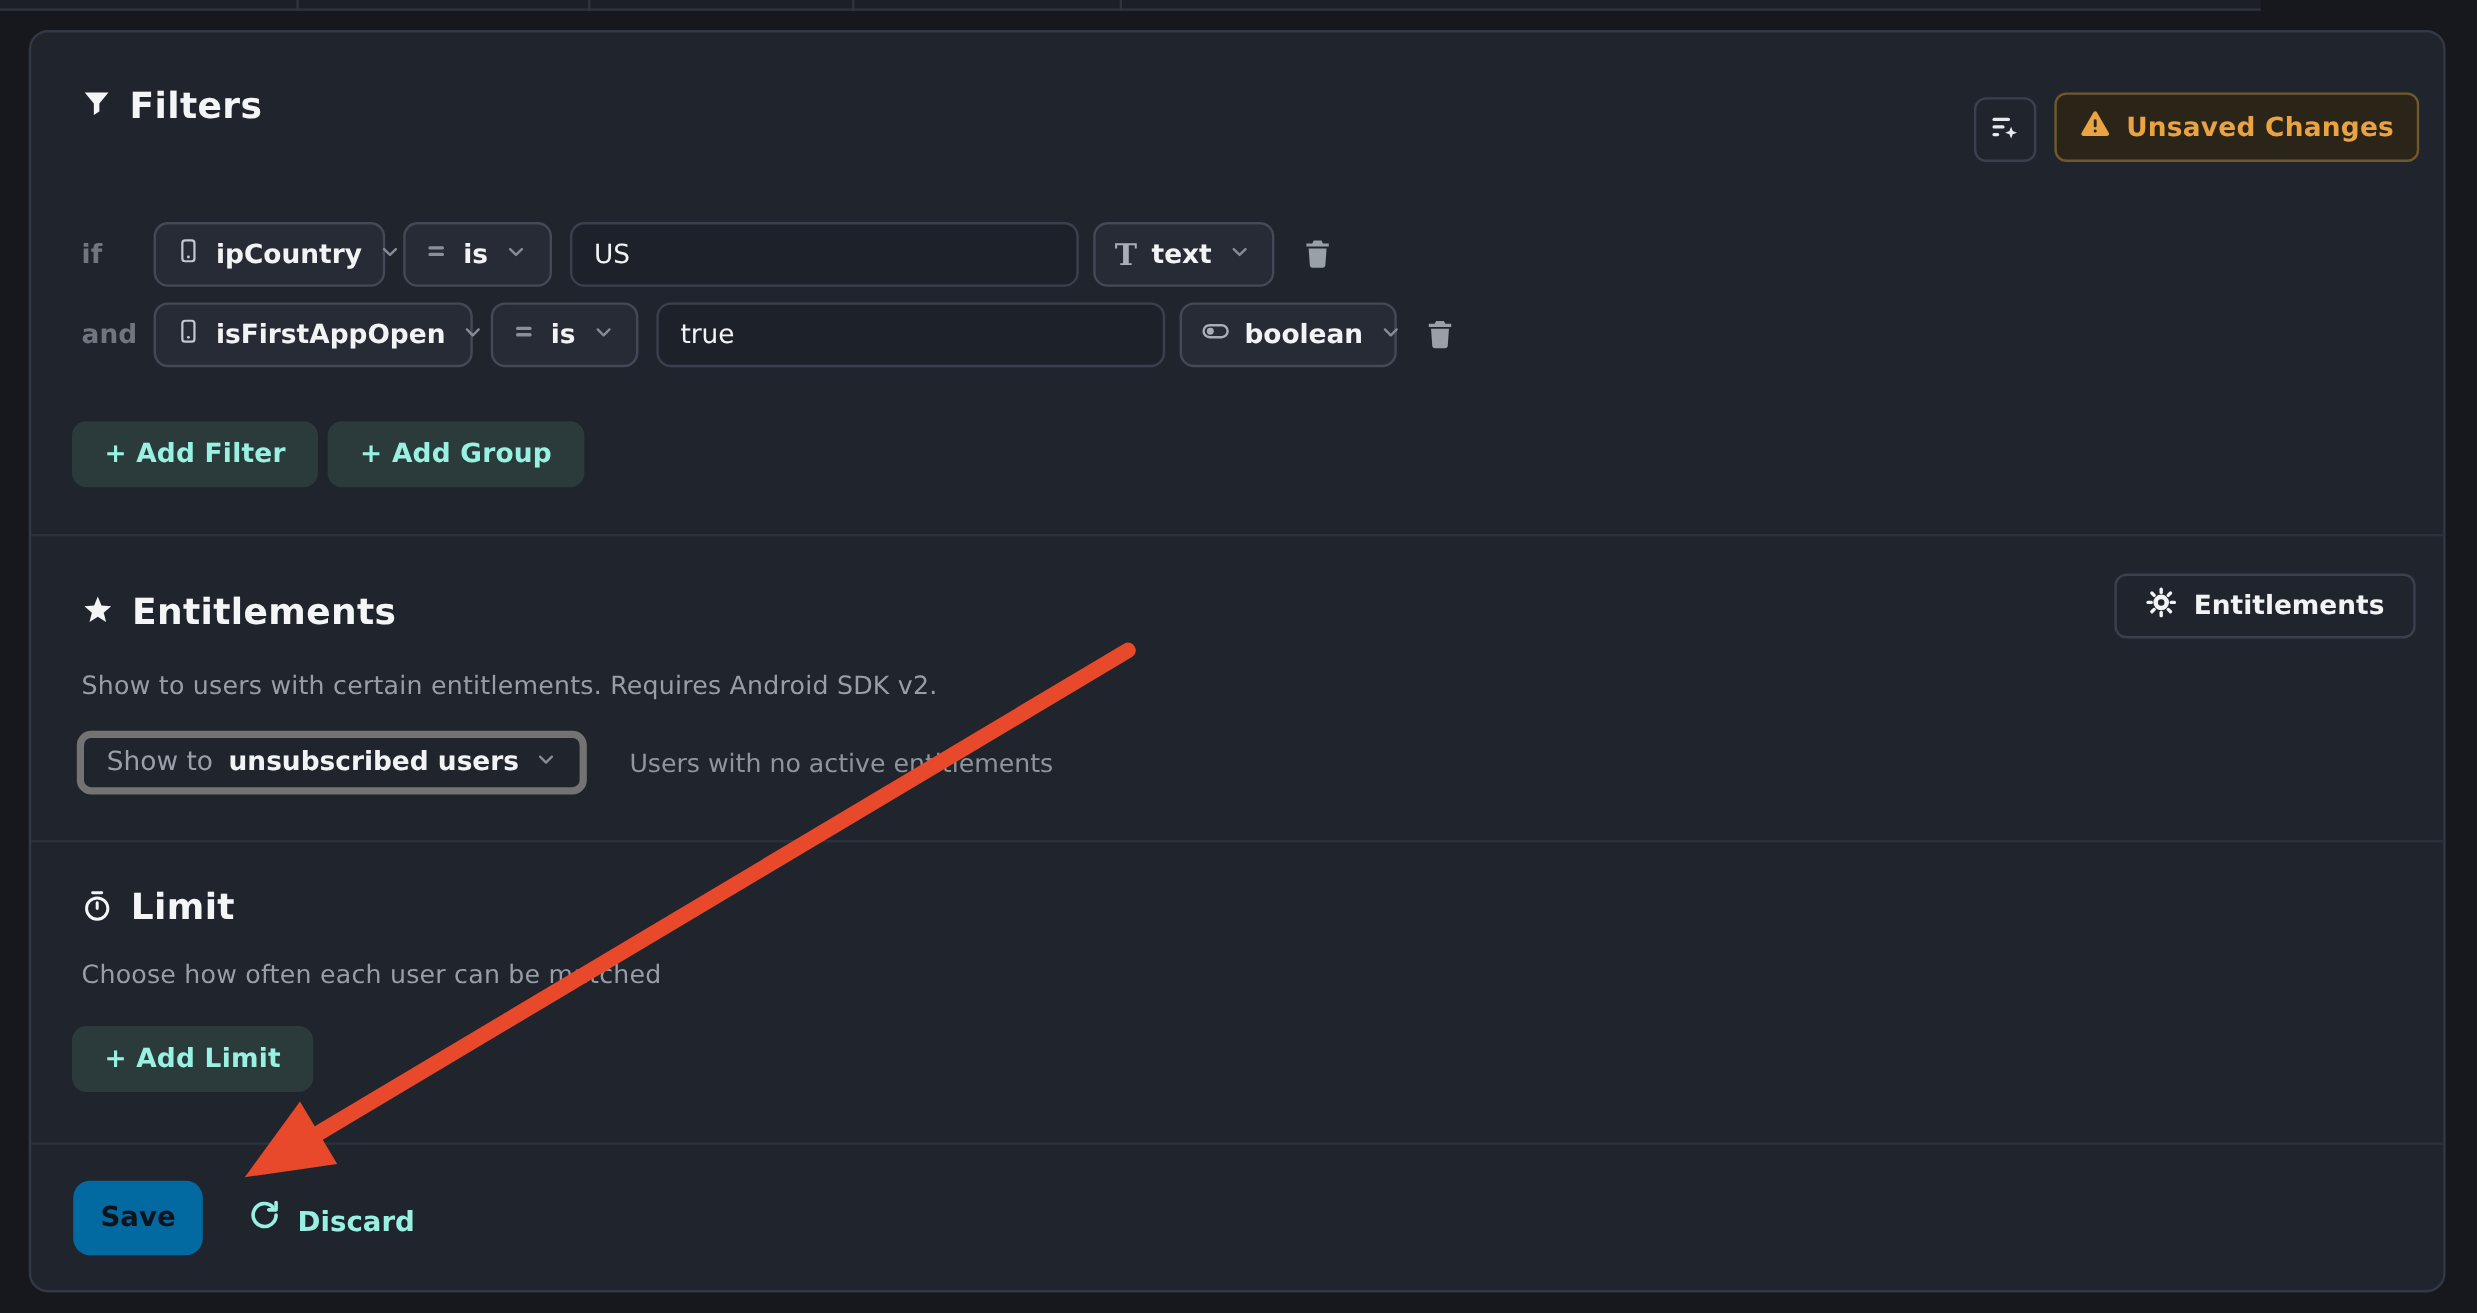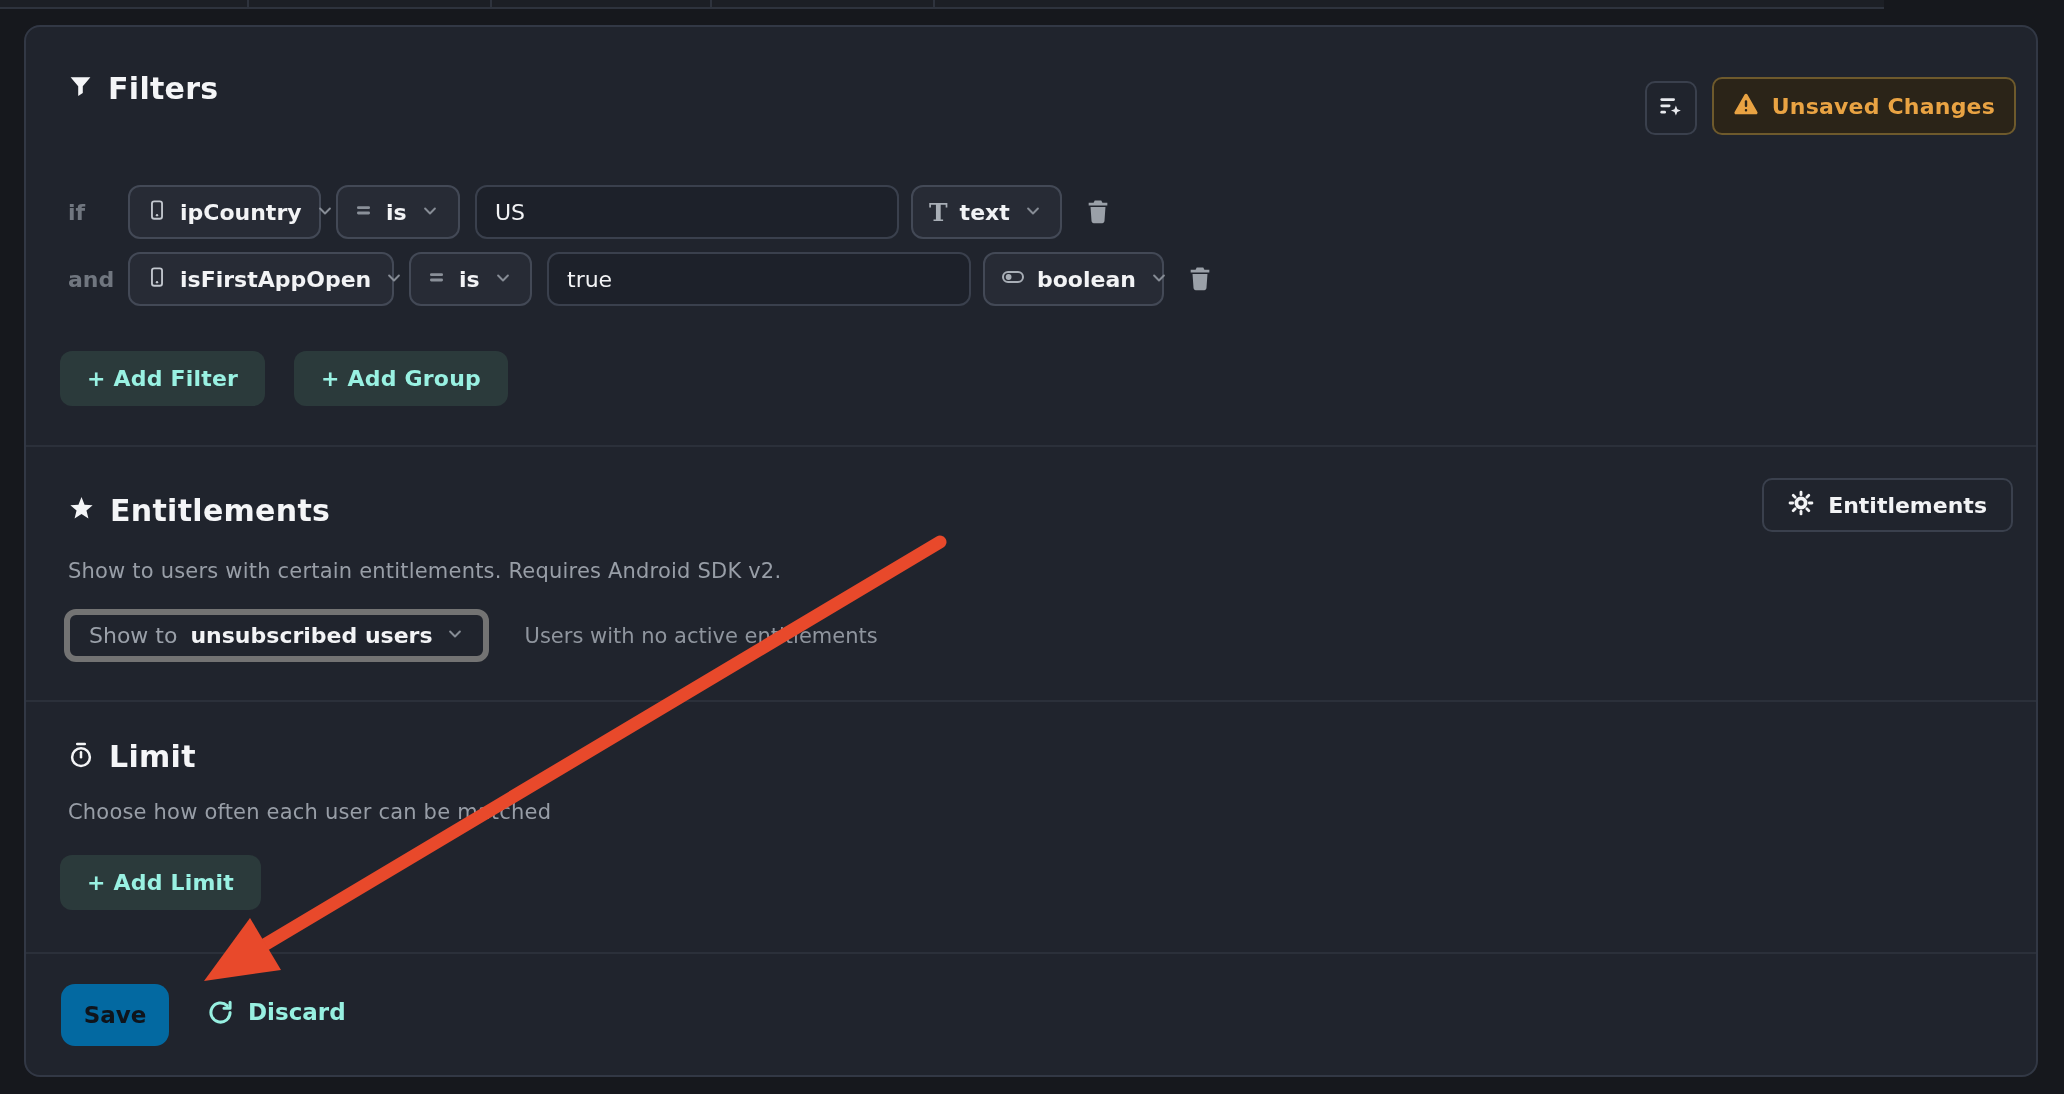--- a/index.html
+++ b/index.html
@@ -60,21 +60,21 @@
   .value-input {
     height:54px; padding:0 18px;
     background:#1d212a; border:2px solid #3a404d; border-radius:12px;
     color:#f2f3f5; font-size:22px; outline:none; flex:0 0 auto;
     font-family:"DejaVu Sans","Liberation Sans",sans-serif;
   }
   .gap15 { margin-left:15px; } .gap12 { margin-left:12px; } .gap22 { margin-left:22px; }
   .trash-btn { background:none; border:none; cursor:pointer; display:flex; align-items:center; }
   .t-serif { font-family:"DejaVu Serif","Liberation Serif",serif; font-size:25px; color:#a8aeb6; line-height:1; }
 
-  .add-row { position:absolute; left:34px; display:flex; gap:29px;border-radius:24px; }
+  .add-row { position:absolute; left:34px; display:flex; gap:8px;border-radius:24px; }
   .add-btn {
     height:55px; padding:0 27px;
     background:#2b3a3b; border:none; border-radius:12px;
     color:#99f1e2; font-size:22px; font-weight:700; letter-spacing:.2px; cursor:pointer;
     font-family:"DejaVu Sans","Liberation Sans",sans-serif;
   }
 
   
   .ent-btn {
     position:absolute; right:23px; top:451px; height:54px;
@@ -95,21 +95,21 @@
 
   
   .footer-row { position:absolute; left:35px; top:957px; display:flex; align-items:center; gap:38px; }
   .save-btn {
     width:108px; height:62px;
     background:#0369a1; border:none; border-radius:14px;
     color:#0f141b; font-size:23px; font-weight:700; cursor:pointer;
     font-family:"DejaVu Sans","Liberation Sans",sans-serif;
   }
   .discard-btn {
-    display:flex; align-items:flex-start; gap:14px;
+    display:flex; align-items:flex-end; gap:14px;
     background:none; border:none; cursor:pointer;
     color:#97f0e1; font-size:23px; font-weight:700;
     font-family:"DejaVu Sans","Liberation Sans",sans-serif;
   }
 
   .arrow-overlay { position:absolute; left:0; top:0; pointer-events:none; }
 </style>
 </head>
 <body>
 

